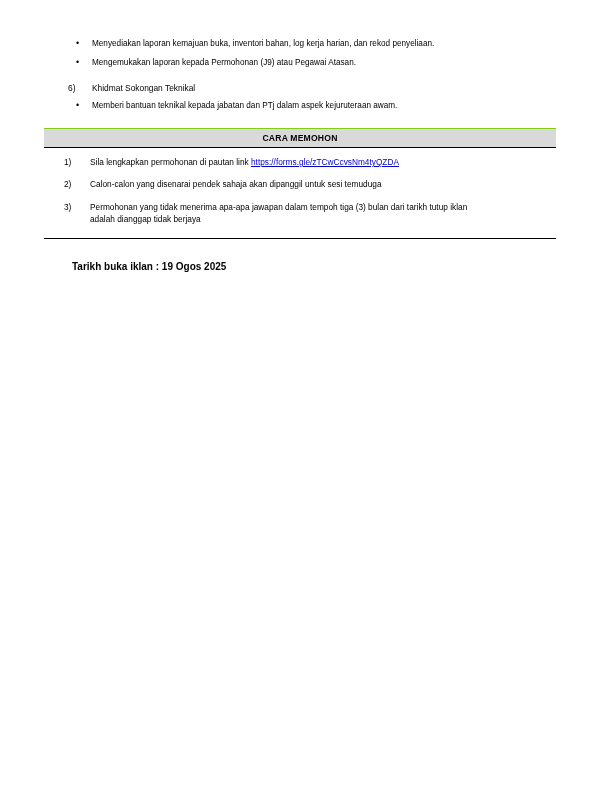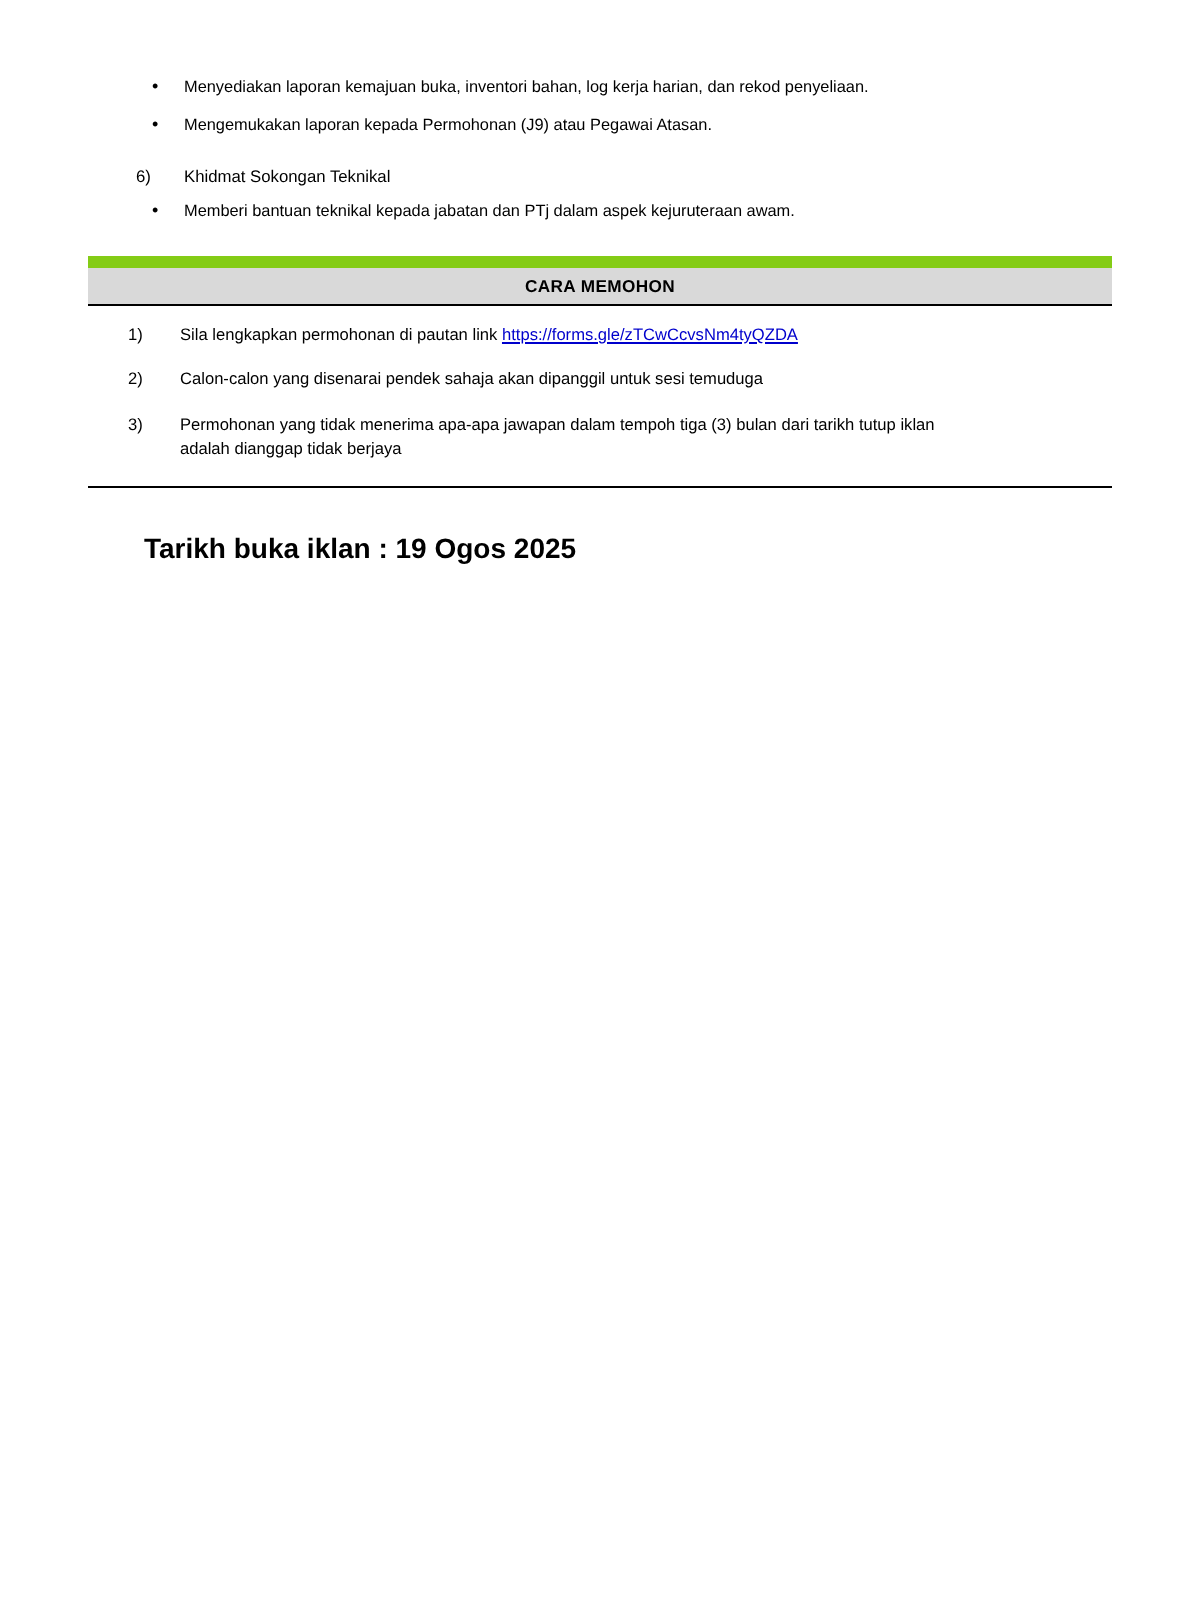--- a/index.html
+++ b/index.html
@@ -54,21 +54,21 @@
   }
   .num-heading .num {
     position: absolute;
     left: 24px;
     top: 0;
   }
 
   
   .cara-block {
     margin-top: 16px;
-    border-top: 6px solid #84cc16;
+    border-top: 1px solid #84cc16;
     border-bottom: 1px solid #000000;
   }
   .cara-header {
     background: #d9d9d9;
     text-align: center;
     font-size: 8.6px;
     font-weight: bold;
     padding: 4px 0 4px 0;
     border-bottom: 1px solid #000000;
     letter-spacing: 0.2px;
@@ -99,21 +99,21 @@
     display: block;
     padding-left: 0;
   }
 
   
   .dates {
     margin-top: 20px;
     padding-left: 28px;
   }
   .date-line {
-    font-size: 14px;
+    font-size: 10px;
     font-weight: bold;
     line-height: 1.5;
     margin-bottom: 10px;
   }
 </style>
 </head>
 <body>
 
 <div class="page">
 

